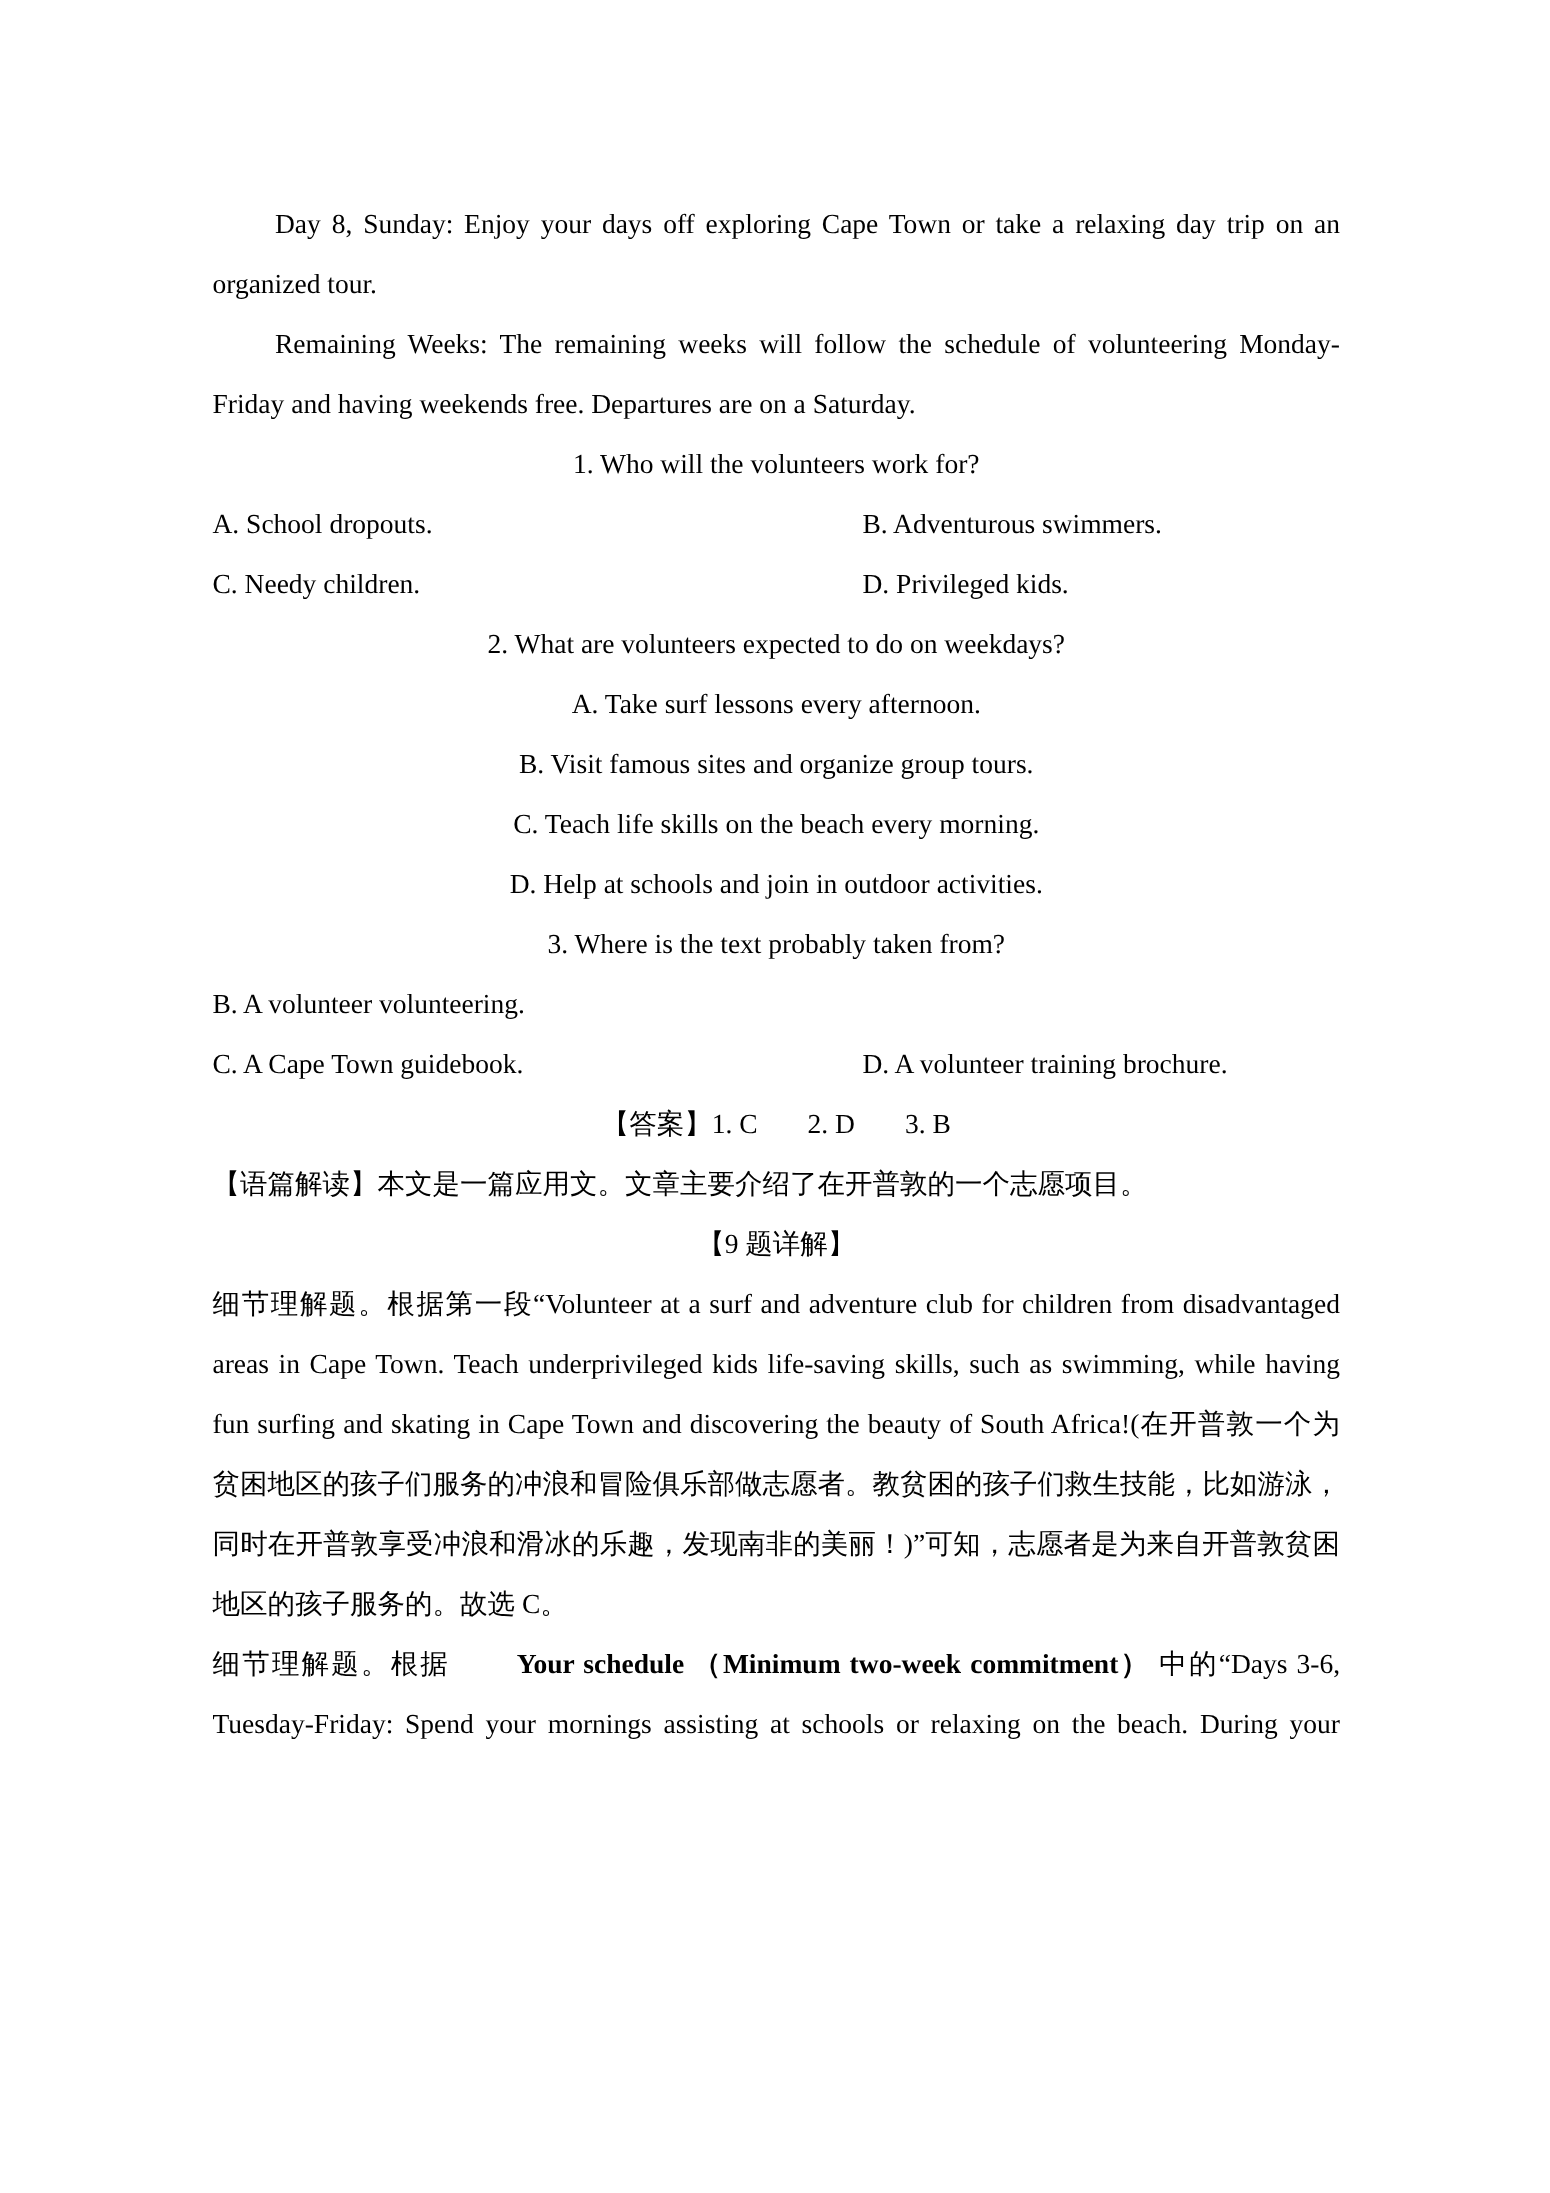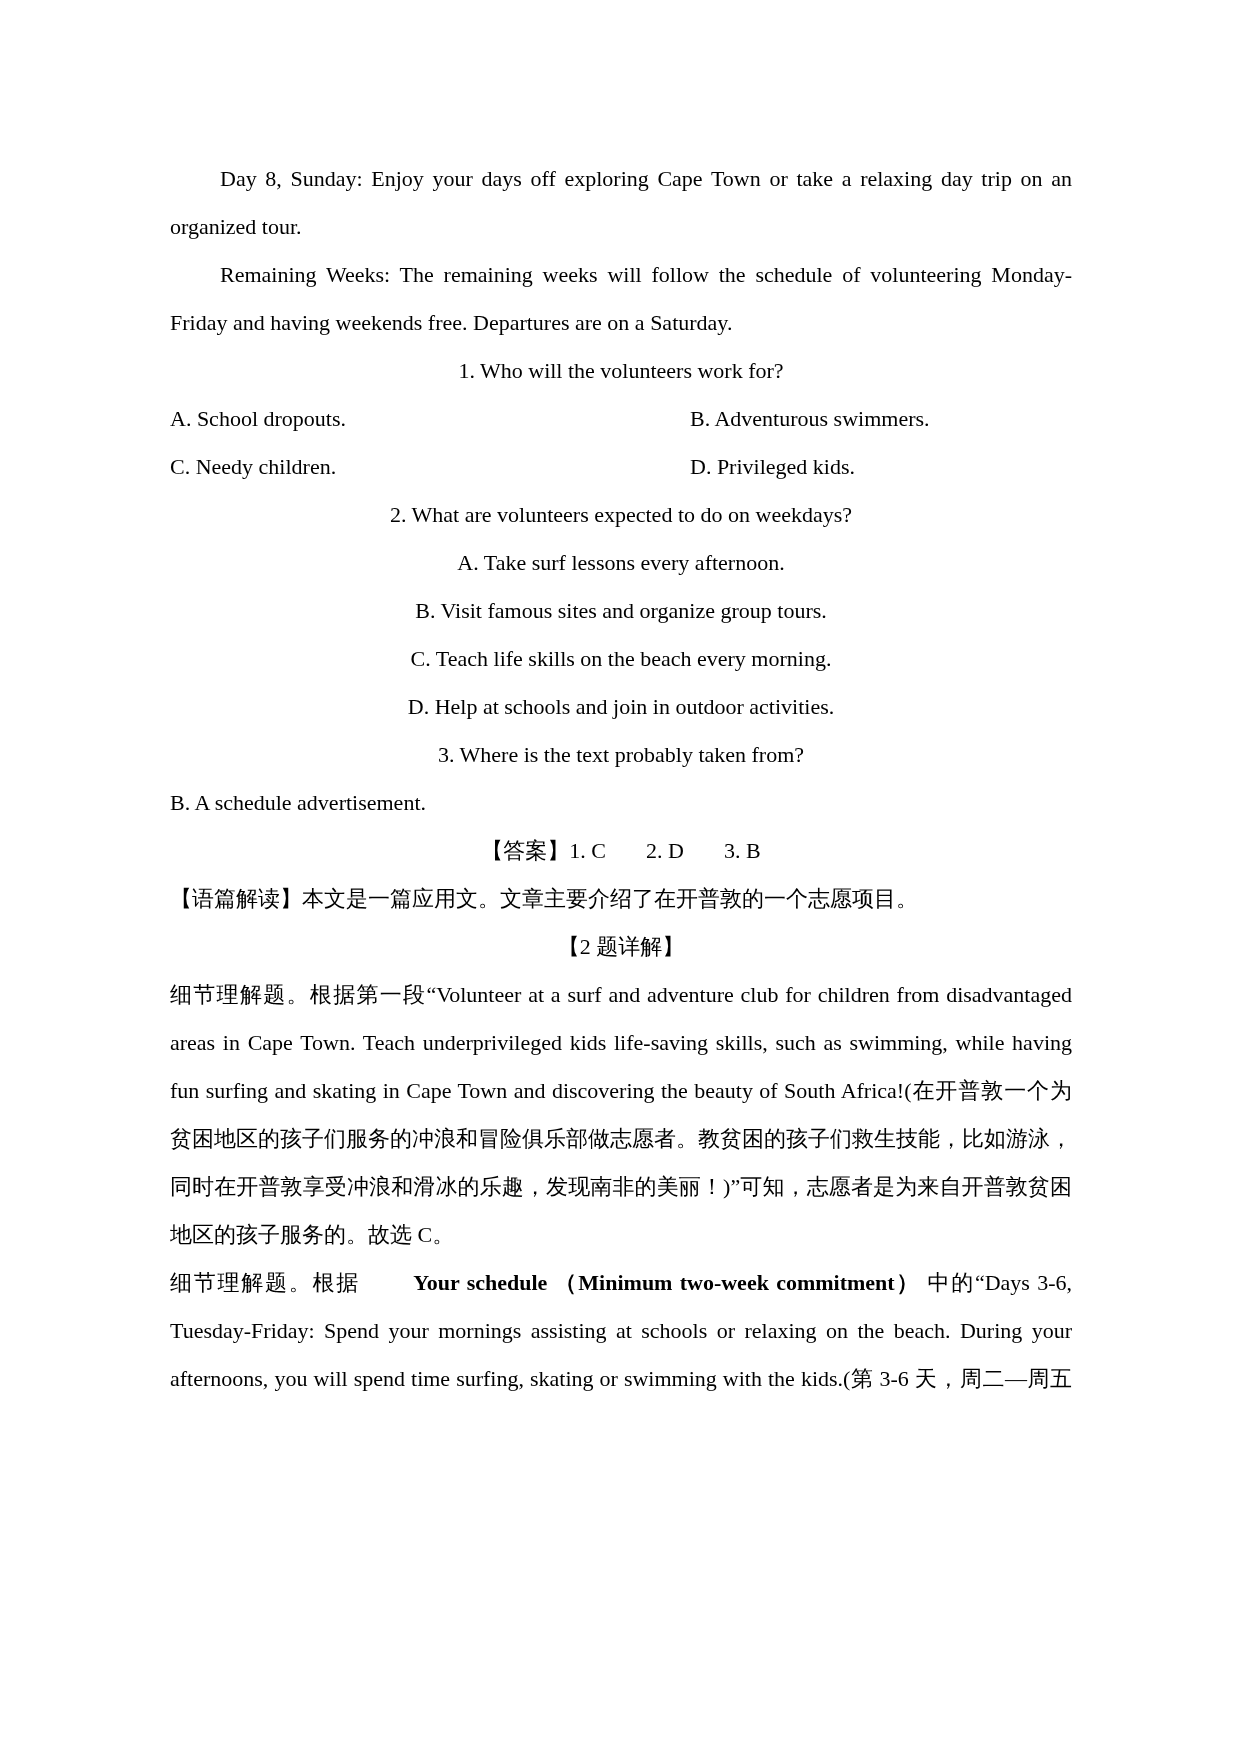--- a/index.html
+++ b/index.html
@@ -74,26 +74,30 @@
     <p class="line">2. What are volunteers expected to do on weekdays?</p>
     <p class="line">A. Take surf lessons every afternoon.</p>
     <p class="line">B. Visit famous sites and organize group tours.</p>
     <p class="line">C. Teach life skills on the beach every morning.</p>
     <p class="line">D. Help at schools and join in outdoor activities.</p>
   </div>
 
   <div>
     <p class="line">3. Where is the text probably taken from?</p>
     <div class="opt-row">
-        <span class="opt-col-2">B. A schedule advertisement.</span>
+        <span class="opt-col-2">B. A volunteer volunteering.</span>
+    </div>
+    <div class="opt-row">
+      <span class="opt-col-1">C. A Cape Town guidebook.</span>
+        <span class="opt-col-2">D. A volunteer training brochure.</span>
     </div>
   </div>
 
   <p class="line"><span>【答案】</span><span class="ans-item">1. C</span><span class="ans-item">2. D</span><span class="ans-item">3. B</span></p>
 
   <p class="para"><span>【语篇解读】</span><span>本文是一篇应用文。文章主要介绍了在开普敦的一个志愿项目。</span></p>
 
-  <p class="line">【2 题详解】</p>
+  <p class="line">【9 题详解】</p>
   <p class="para">细节理解题。根据第一段“Volunteer at a surf and adventure club for children from disadvantaged areas in Cape Town. Teach underprivileged kids life-saving skills, such as swimming, while having fun surfing and skating in Cape Town and discovering the beauty of South Africa!(在开普敦一个为贫困地区的孩子们服务的冲浪和冒险俱乐部做志愿者。教贫困的孩子们救生技能，比如游泳，同时在开普敦享受冲浪和滑冰的乐趣，发现南非的美丽！)”可知，志愿者是为来自开普敦贫困地区的孩子服务的。故选 C。</p>
 
   <p class="para"><span>细节理解题。根据 </span><span class="bold-run">Your schedule （Minimum two-week commitment）</span><span> 中的“Days 3-6, Tuesday-Friday: Spend your mornings assisting at schools or relaxing on the beach. During your afternoons, you will spend time surfing, skating or swimming with the kids.(第 3-6 天，周二—周五上午在学校帮忙或在海滩上放松。下午，你可以和孩子们一起冲浪、滑冰或游泳。每周你还可以上一次冲浪课。)”可知，在工作日（周二到周五），志愿者上午要在学校帮忙或者</span></p>
 
 </div>
 
 </body></html>

